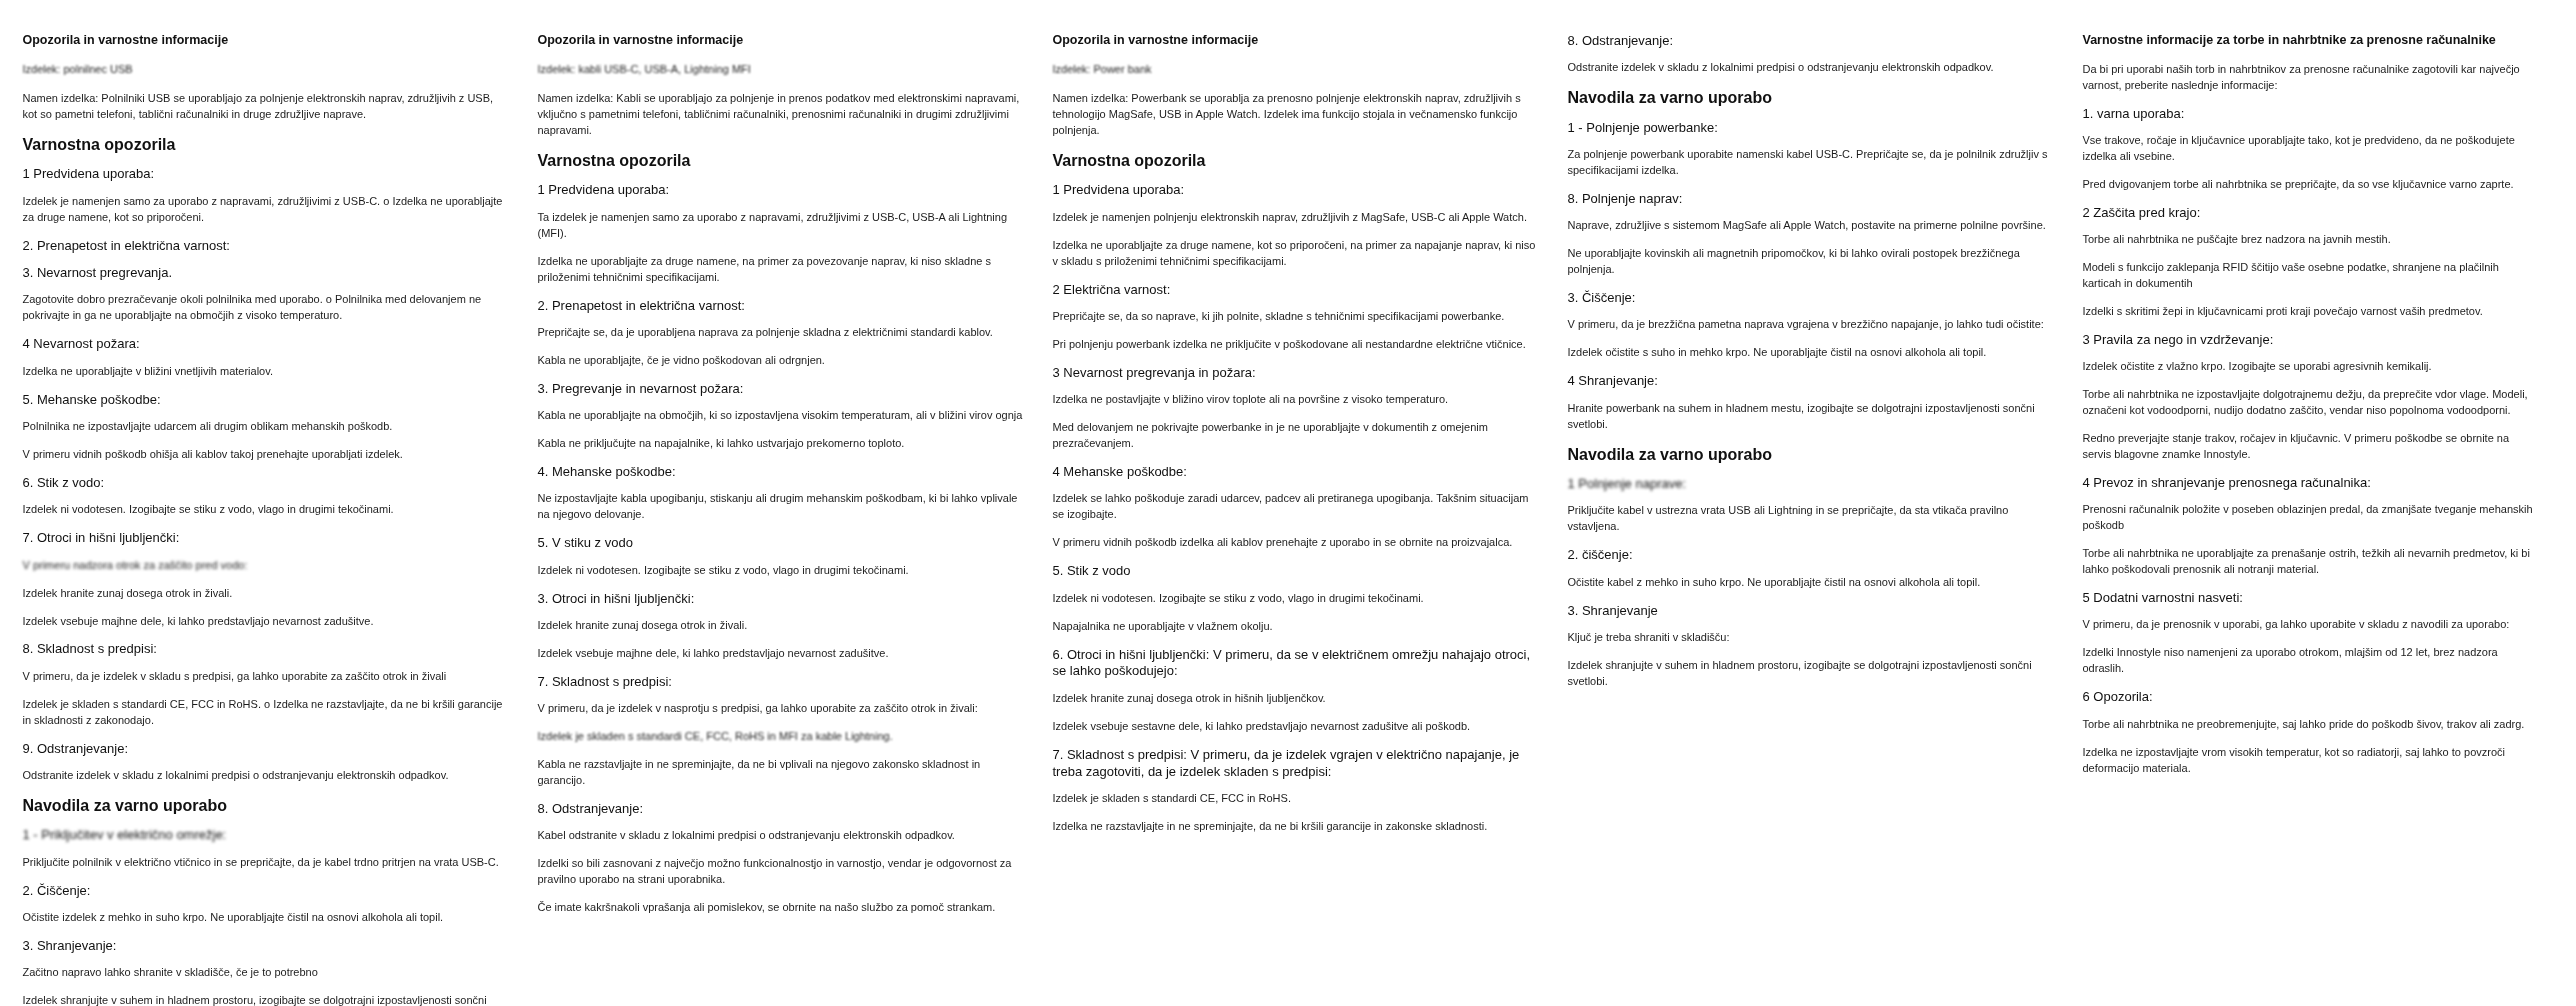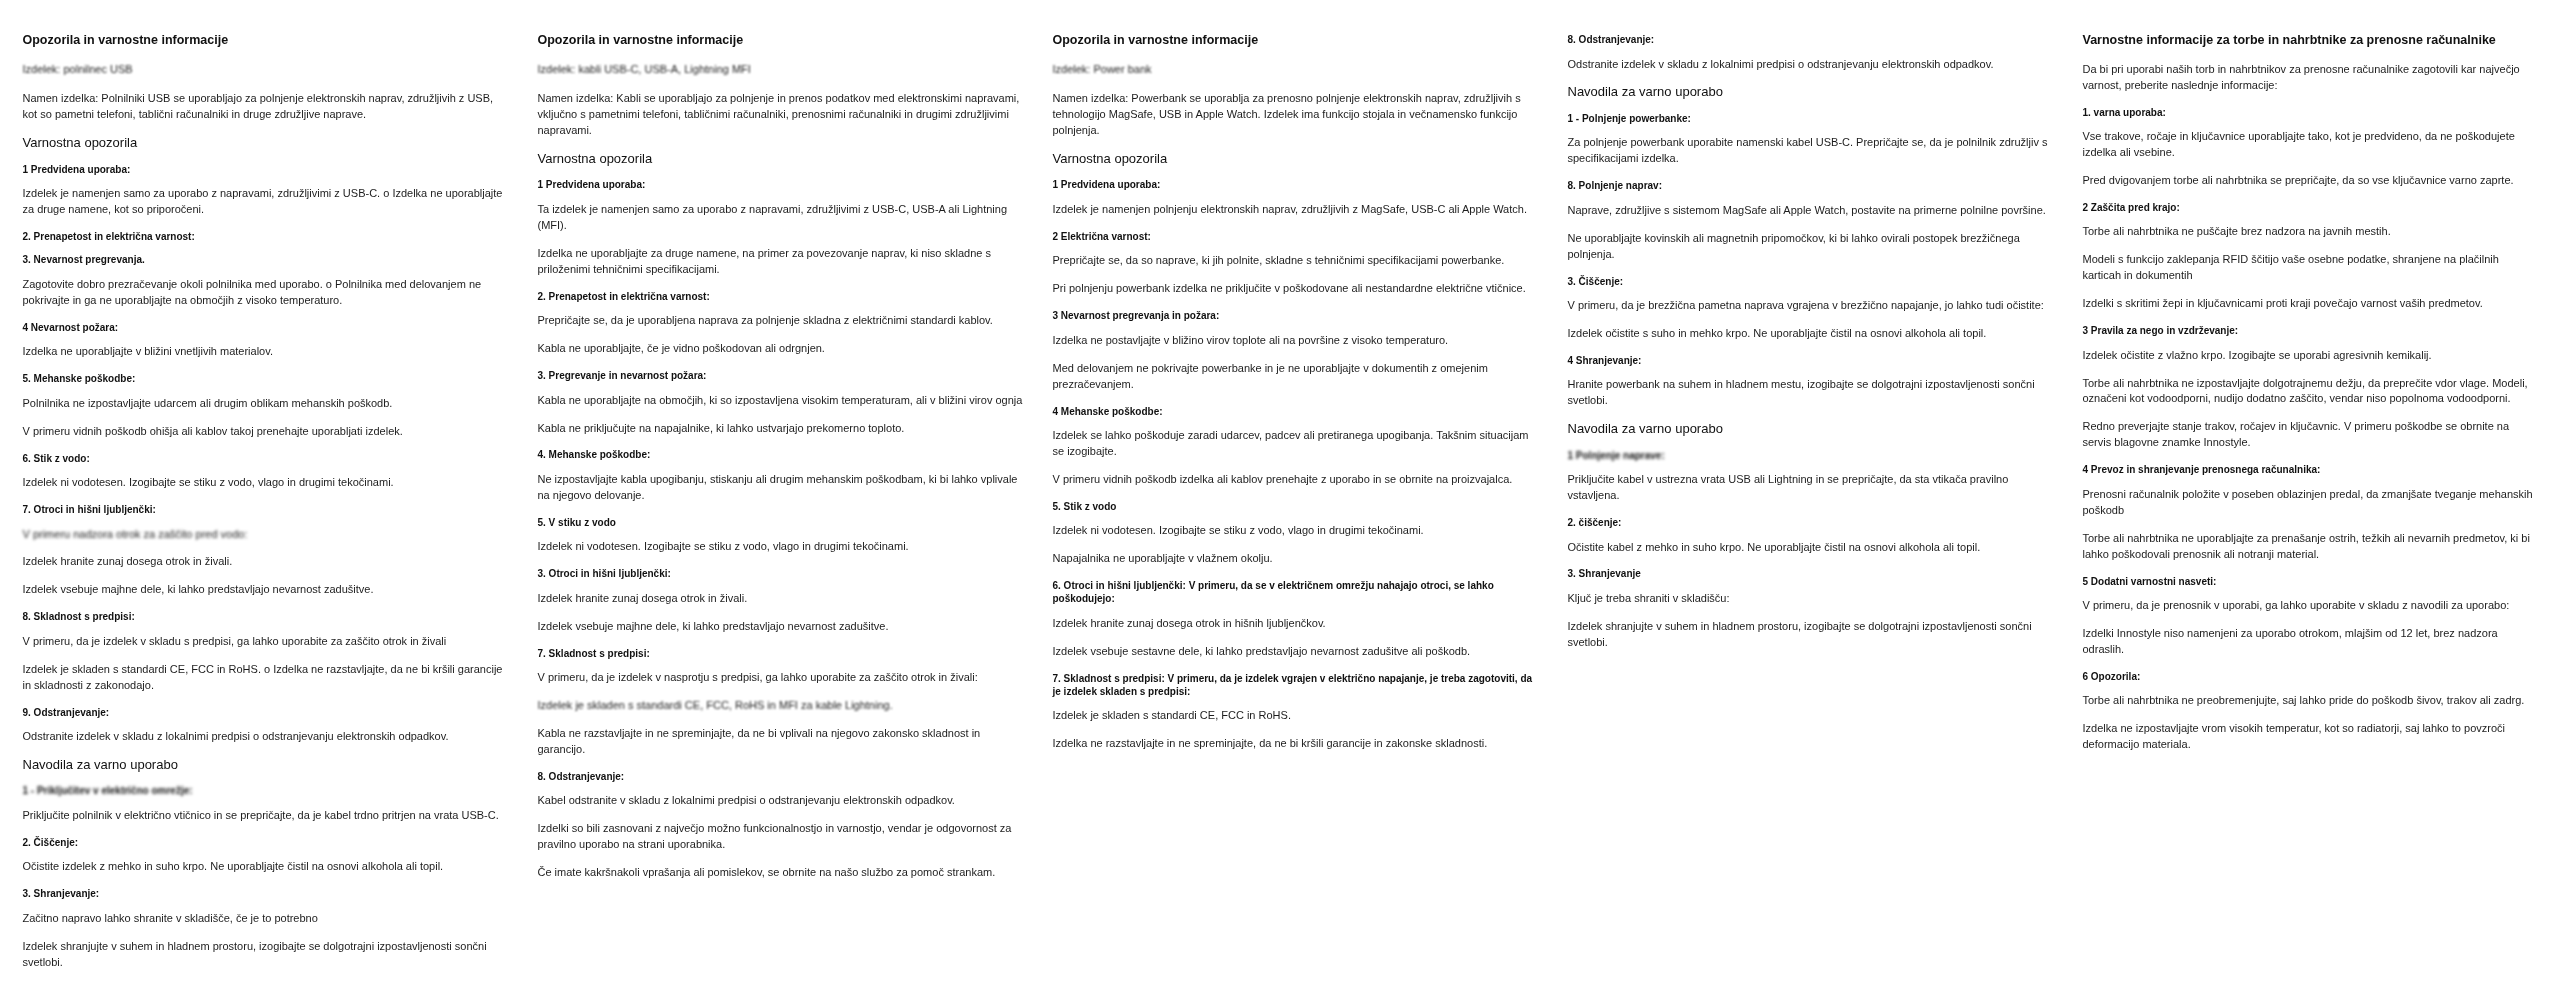--- a/index.html
+++ b/index.html
@@ -36,29 +36,29 @@
   .col-5 { width: 483px; }
 
   h2.sec-title {
     font-size: 12.5px;
     font-weight: bold;
     margin: 0 0 13px 0;
     line-height: 1.25;
     color: #111;
   }
   h3.sub-title {
-    font-size: 13px;
-    font-weight: normal;
+    font-size: 16px;
+    font-weight: bold;
     margin: 0 0 10.5px 0;
     line-height: 1.3;
     color: #111;
   }
   h4.item-title {
-    font-size: 10px;
-    font-weight: bold;
+    font-size: 13px;
+    font-weight: normal;
     margin: 0 0 10.5px 0;
     line-height: 1.3;
     color: #111;
   }
   p.para {
     font-size: 11px;
     line-height: 1.45;
     margin: 0 0 12px 0;
     color: #1d1d1d;
   }
@@ -148,20 +148,21 @@
   </div>
 
   <div class="column col-3">
     <h2 class="sec-title">Opozorila in varnostne informacije</h2>
     <p class="para lead"><span class="blurred-soft">Izdelek: Power bank</span></p>
 
     <p class="para">Namen izdelka: Powerbank se uporablja za prenosno polnjenje elektronskih naprav, združljivih s tehnologijo MagSafe, USB in Apple Watch. Izdelek ima funkcijo stojala in večnamensko funkcijo polnjenja.</p>
     <h3 class="sub-title">Varnostna opozorila</h3>
     <h4 class="item-title">1 Predvidena uporaba:</h4>
     <p class="para">Izdelek je namenjen polnjenju elektronskih naprav, združljivih z MagSafe, USB-C ali Apple Watch.</p>
+    <p class="para">Izdelka ne uporabljajte za druge namene, kot so priporočeni, na primer za napajanje naprav, ki niso v skladu s priloženimi tehničnimi specifikacijami.</p>
     <h4 class="item-title">2 Električna varnost:</h4>
     <p class="para">Prepričajte se, da so naprave, ki jih polnite, skladne s tehničnimi specifikacijami powerbanke.</p>
     <p class="para">Pri polnjenju powerbank izdelka ne priključite v poškodovane ali nestandardne električne vtičnice.</p>
     <h4 class="item-title">3 Nevarnost pregrevanja in požara:</h4>
     <p class="para">Izdelka ne postavljajte v bližino virov toplote ali na površine z visoko temperaturo.</p>
     <p class="para">Med delovanjem ne pokrivajte powerbanke in je ne uporabljajte v dokumentih z omejenim prezračevanjem.</p>
     <h4 class="item-title">4 Mehanske poškodbe:</h4>
     <p class="para">Izdelek se lahko poškoduje zaradi udarcev, padcev ali pretiranega upogibanja. Takšnim situacijam se izogibajte.</p>
     <p class="para">V primeru vidnih poškodb izdelka ali kablov prenehajte z uporabo in se obrnite na proizvajalca.</p>
     <h4 class="item-title">5. Stik z vodo</h4>

